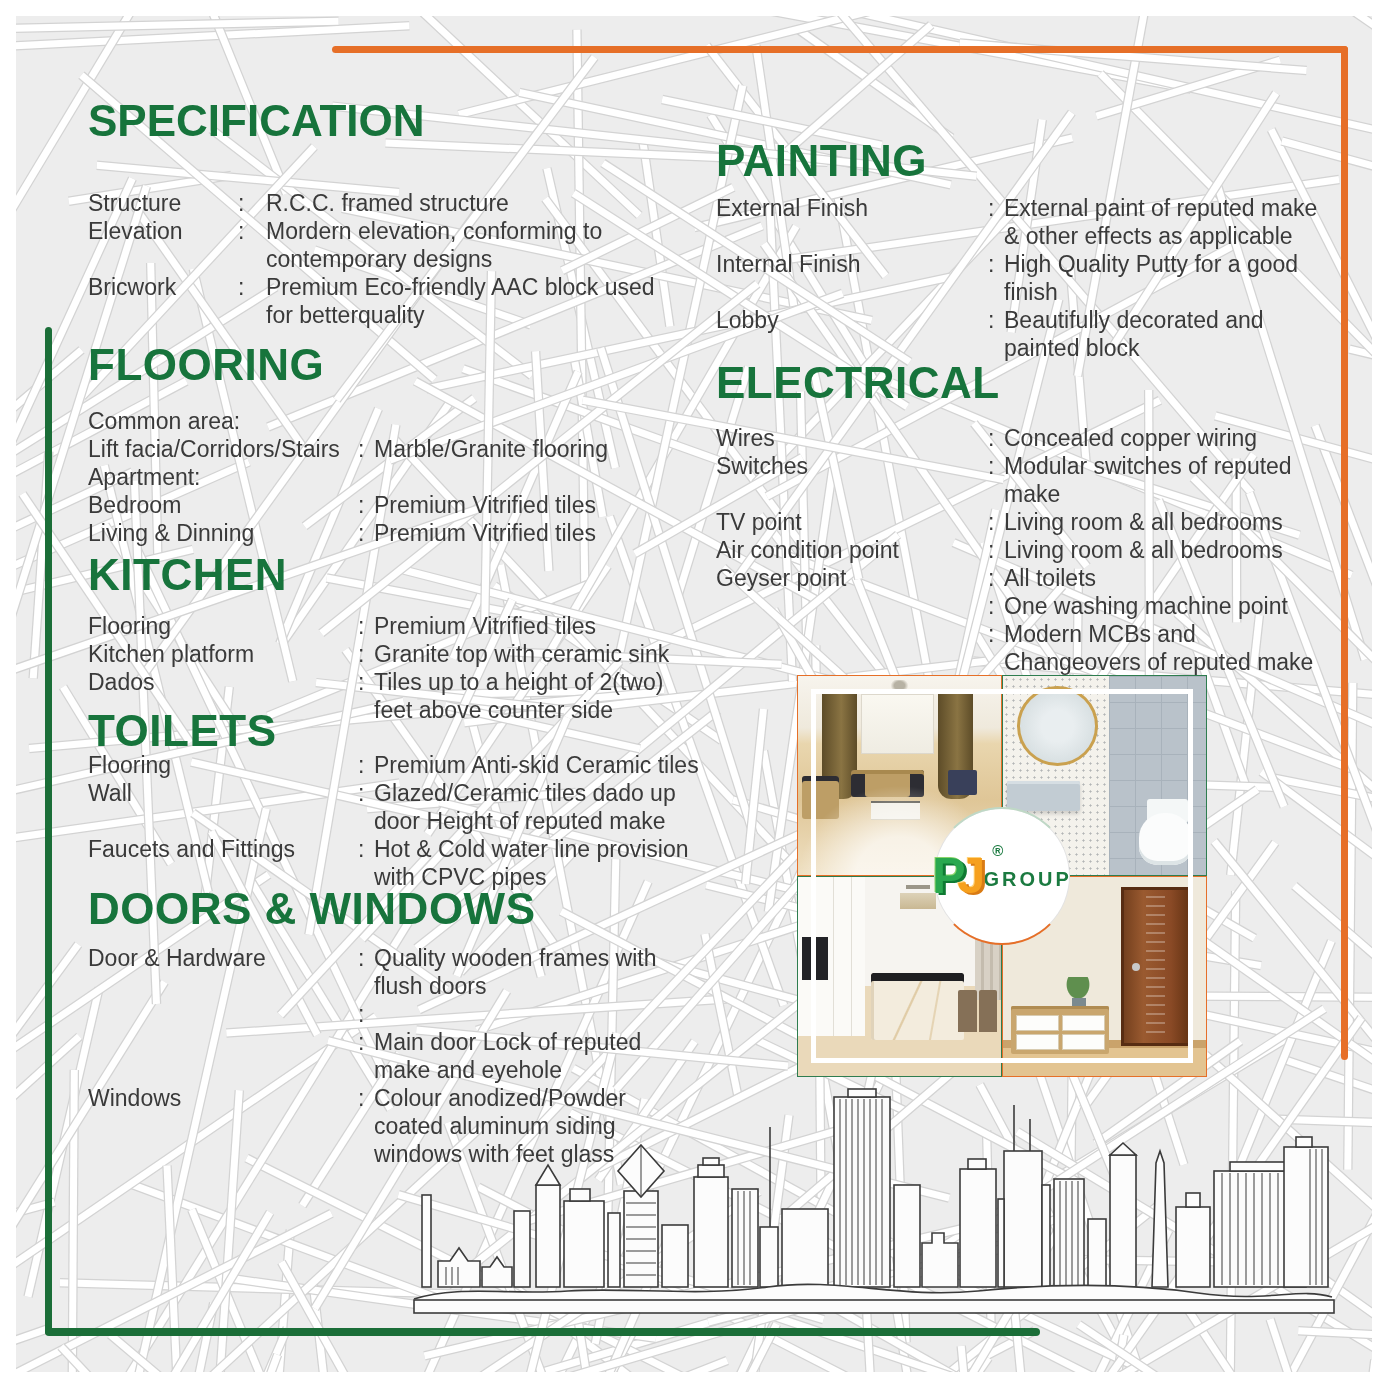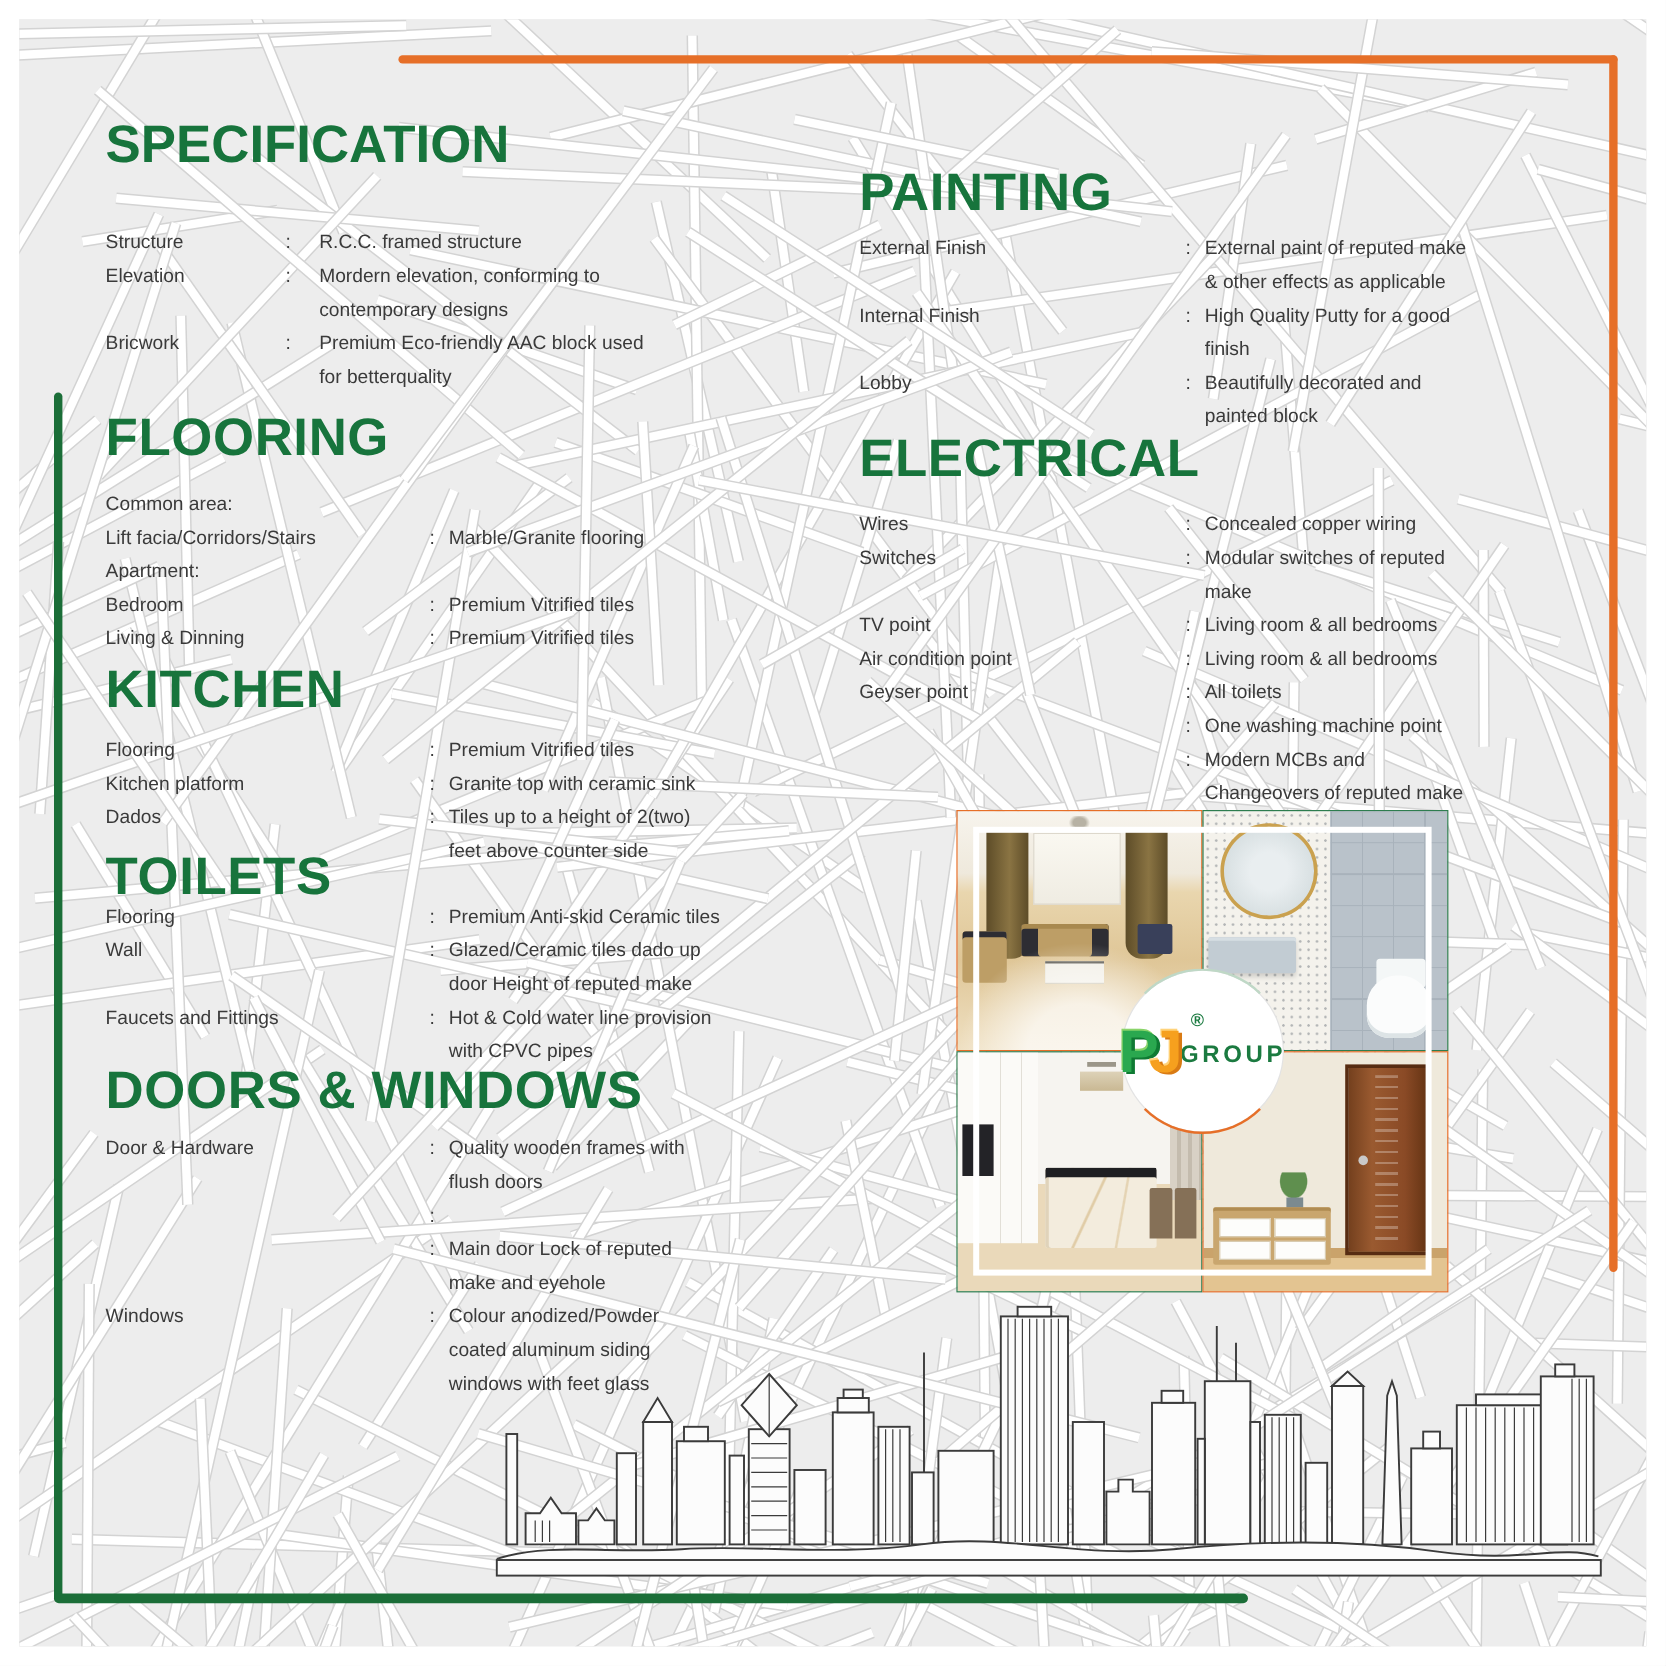--- a/index.html
+++ b/index.html
@@ -12,21 +12,21 @@
   .accent{position:absolute;border-radius:4px;}
   .orange-h{left:332px;top:46px;width:1016px;height:7px;background:#e66f28;}
   .orange-v{left:1341px;top:46px;width:7px;height:1014px;background:#e66f28;}
   .green-v{left:45px;top:327px;width:7px;height:1008px;background:#1b6e38;}
   .green-h{left:45px;top:1328px;width:995px;height:8px;background:#1b6e38;}
 
   
   .sec-title{position:absolute;margin:0;font-size:44px;line-height:1.15;font-weight:700;
              color:#17743c;letter-spacing:.5px;white-space:nowrap;}
   .sec-title.heavy{font-weight:800;letter-spacing:0;}
-  .rows{position:absolute;display:flex;flex-direction:column;font-size:16px;line-height:28px;color:#3a3a3a;}
+  .rows{position:absolute;display:flex;flex-direction:column;font-size:23px;line-height:28px;color:#3a3a3a;}
   .rows.leftcol{width:628px;--lw:270px;--cw:16px;}
   .rows.spec{--lw:150px;--cw:28px;}
   .rows.rightcol{width:616px;--lw:272px;--cw:16px;}
   .row{display:grid;grid-template-columns:var(--lw) var(--cw) 1fr;align-items:start;}
   .row.sub{display:block;}
   .row .val{white-space:pre-line;}
 
   
   .collage{position:absolute;left:797px;top:675px;width:410px;height:402px;
            display:grid;grid-template-columns:1fr 1fr;grid-template-rows:1fr 1fr;z-index:5;}

